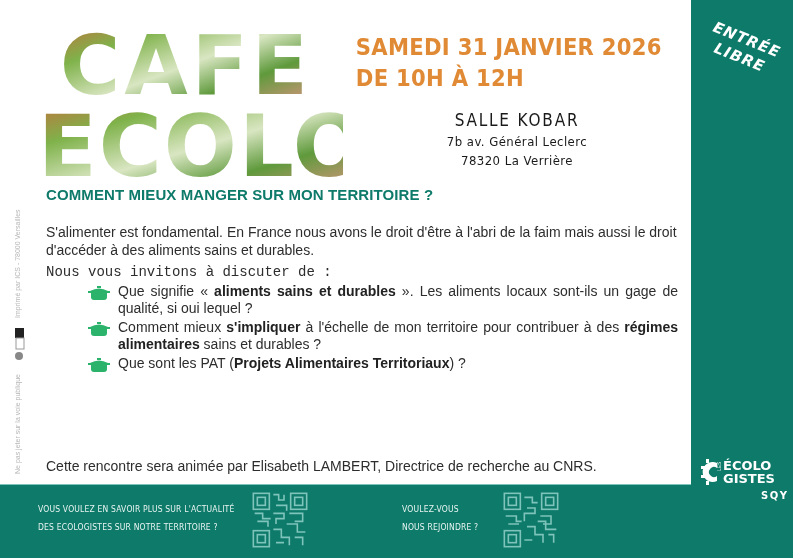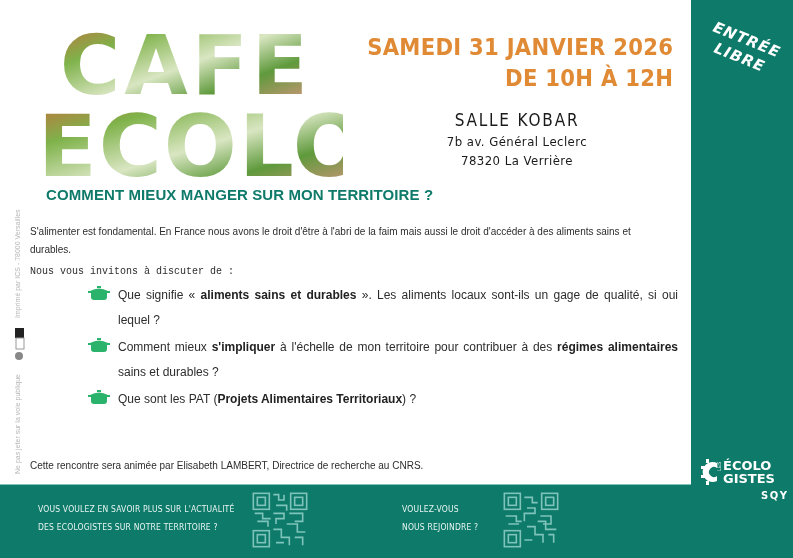--- a/index.html
+++ b/index.html
@@ -8,41 +8,41 @@
     background:#ffffff;
     font-family:"Liberation Sans", sans-serif;
   }
   .green { background:#0e7a6a; }
   #side-band { position:absolute; left:691px; top:0; width:102px; height:486px; }
   #footer { position:absolute; left:0; top:485px; width:793px; height:73px; }
   #footer-line { position:absolute; left:0; top:484px; width:691px; height:1px; background:#7fc4bb; }
 
   #logo { position:absolute; left:38px; top:12px; width:305px; height:170px; }
 
-  #date-block { position:absolute; left:342px; top:32px; width:345px; text-align:right; }
+  #date-block { position:absolute; left:342px; top:32px; width:345px; text-align:left; }
   .date-line {
     font-family:"DejaVu Sans", sans-serif; font-weight:bold; color:#e08a35;
     font-size:23px; letter-spacing:0.3px; line-height:31px; transform:scaleX(0.92); transform-origin:center;
   }
   #venue { position:absolute; left:392px; top:108px; width:250px; text-align:center; color:#1a1a1a;
     font-family:"DejaVu Sans", sans-serif; transform:scaleX(0.9); transform-origin:center; }
   #venue .name { font-size:17px; letter-spacing:2px; line-height:24px; }
   #venue .addr { font-size:13px; letter-spacing:0.5px; line-height:19px; }
 
   #entree { position:absolute; left:703px; top:30px; width:80px; color:#fff; font-family:"DejaVu Sans", sans-serif;
     font-weight:bold; font-style:italic; font-size:15px; line-height:19px; text-align:center; transform:rotate(22deg); letter-spacing:1px; }
 
   #topic-title { position:absolute; left:46px; top:186px; color:#0e7a6a; font-weight:bold; font-size:15px; letter-spacing:0.1px; }
 
-  .body-text { position:absolute; left:30px; color:#2d2d2d; font-size:10px; line-height:18px; }
+  .body-text { position:absolute; left:46px; color:#2d2d2d; font-size:14px; line-height:18px; }
   #intro { top:223px; width:640px; }
   #invite { top:263px;font-family:Liberation Mono, monospace; }
 
   #questions { position:absolute; left:88px; top:283px; width:590px; margin:0; padding:0; list-style:none; }
-  #questions li { position:relative; padding-left:30px; color:#2d2d2d; font-size:12px; line-height:25px; margin-bottom:2px; text-align:justify; }
+  #questions li { position:relative; padding-left:30px; color:#2d2d2d; font-size:14px; line-height:17px; margin-bottom:2px; text-align:justify; }
   #questions li b { color:#222; }
   .pot { position:absolute; left:0; top:3px; width:22px; height:14px; }
 
   #host { top:457px; }
 
   #side-print { position:absolute; left:6px; top:206px; width:22px; height:268px; }
   .vtext { position:absolute; font-size:7px; color:#b6b6b6; white-space:nowrap; transform-origin:left top; transform:rotate(-90deg); }
 
   .footer-text { position:absolute; color:#e9f5f2; font-family:"DejaVu Sans", sans-serif; font-size:9px; line-height:18px; letter-spacing:0.2px; transform:scaleX(0.85); transform-origin:left; }
   #footer-left { left:38px; top:500px; }

